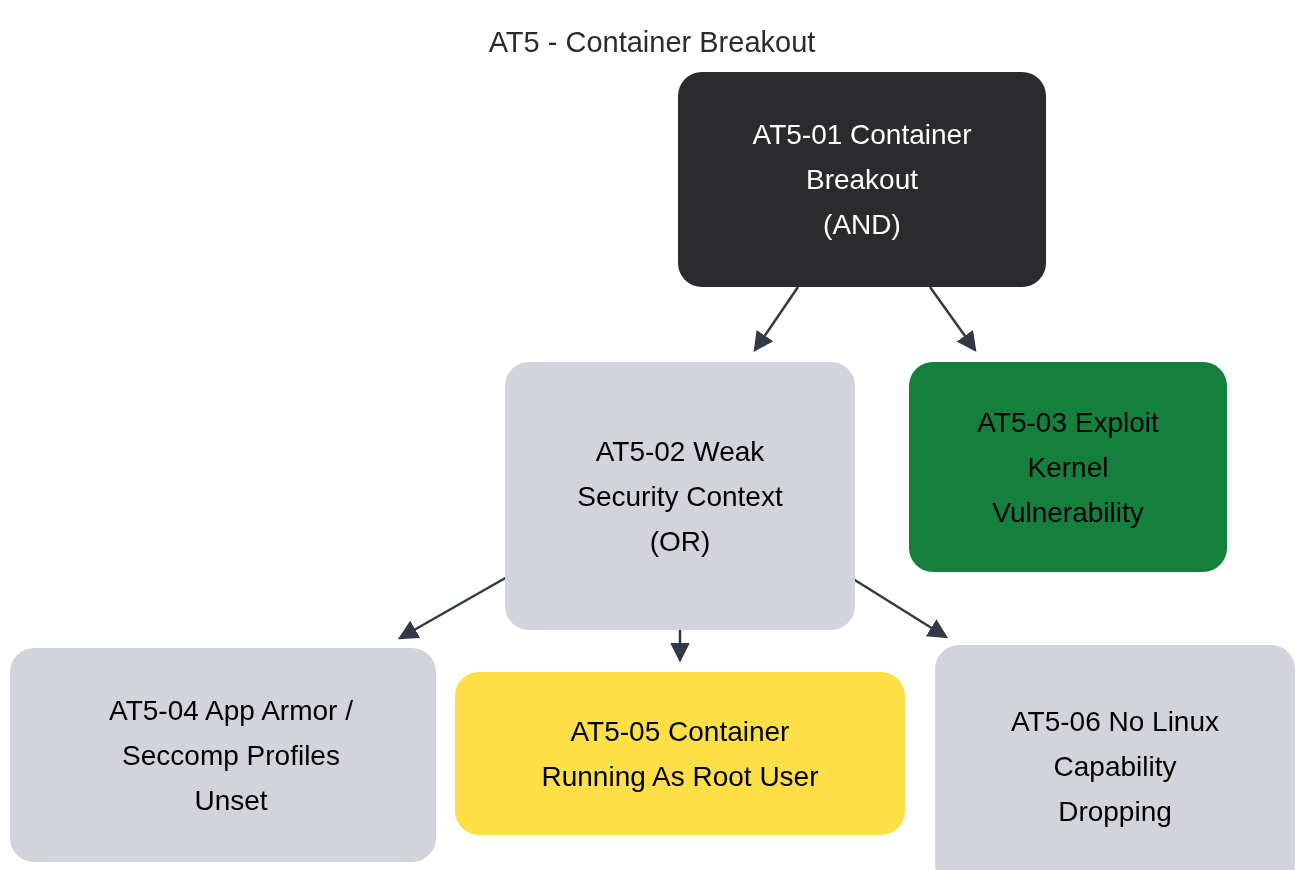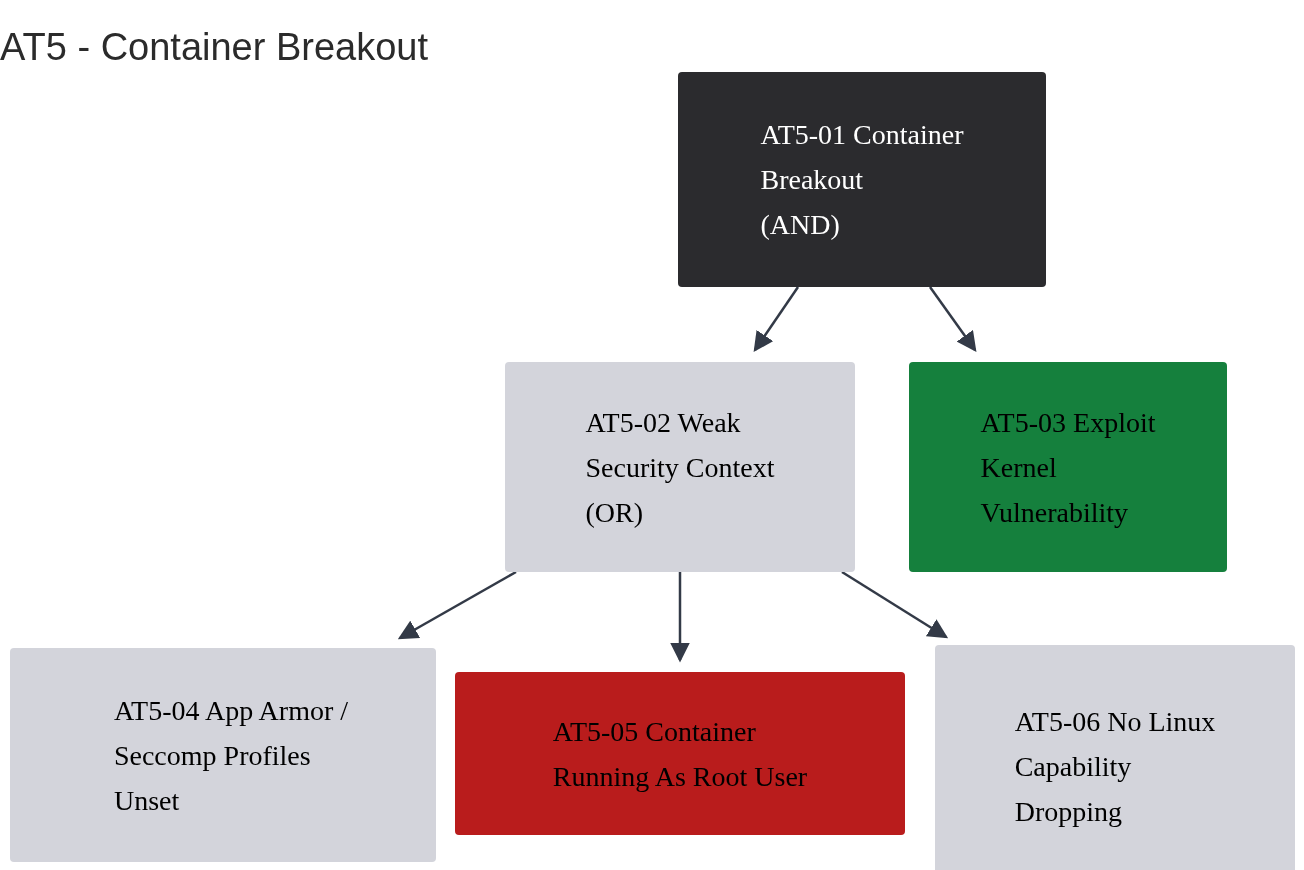--- a/index.html
+++ b/index.html
@@ -9,36 +9,37 @@
     height: 870px;
     background: #ffffff;
     font-family: "Liberation Sans", sans-serif;
     overflow: hidden;
   }
   .diagram-title {
     position: absolute;
     top: 26px;
     left: 0;
     width: 100%;
-    font-size: 38px;
+    text-align: center;
+    font-size: 29px;
     color: #2b2b2b;
   }
   .node {
     position: absolute;
-    border-radius: 4px;
+    border-radius: 24px;
     display: flex;
     align-items: center;
     justify-content: center;
+    text-align: center;
     font-size: 28px;
     line-height: 45px;
-    font-family: Liberation Serif, serif;
   }
   .node .label { white-space: pre-line; padding: 0 10px; }
   .n1 { left: 678px; top: 72px;  width: 368px; height: 215px; }
-  .n2 { left: 505px; top: 362px; width: 350px; height: 210px; }
+  .n2 { left: 505px; top: 362px; width: 350px; height: 268px; }
   .n3 { left: 890px; top: 362px; width: 318px; height: 210px; }
   .n4 { left: 10px;  top: 648px; width: 410px; height: 214px; }
   .n5 { left: 455px; top: 672px; width: 450px; height: 163px; }
   .n6 { left: 935px; top: 645px; width: 360px; height: 243px; }
   #edges {
     position: absolute;
     left: 0; top: 0;
     width: 1304px; height: 870px;
     pointer-events: none;
   }
@@ -86,21 +87,21 @@
 Kernel
 Vulnerability</span>
   </div>
 
   <div class="node n4" style="background-color: rgb(211, 212, 219); color: rgb(0, 0, 0); padding-left: 16px;">
     <span class="label">AT5-04 App Armor /
 Seccomp Profiles
 Unset</span>
   </div>
 
-  <div class="node n5" style="background-color: #b91c1c; color: rgb(0, 0, 0);">
+  <div class="node n5" style="background-color: #fde047; color: rgb(0, 0, 0);">
     <span class="label">AT5-05 Container
 Running As Root User</span>
   </div>
 
   <div class="node n6" style="background-color: rgb(211, 212, 219); color: rgb(0, 0, 0);">
     <span class="label">AT5-06 No Linux
 Capability
 Dropping</span>
   </div>
 

